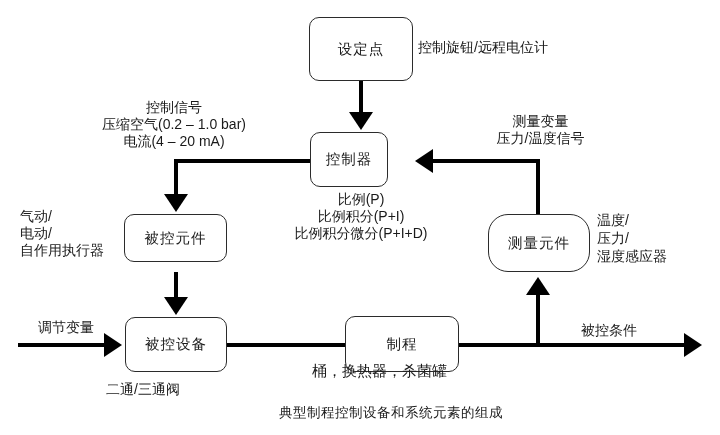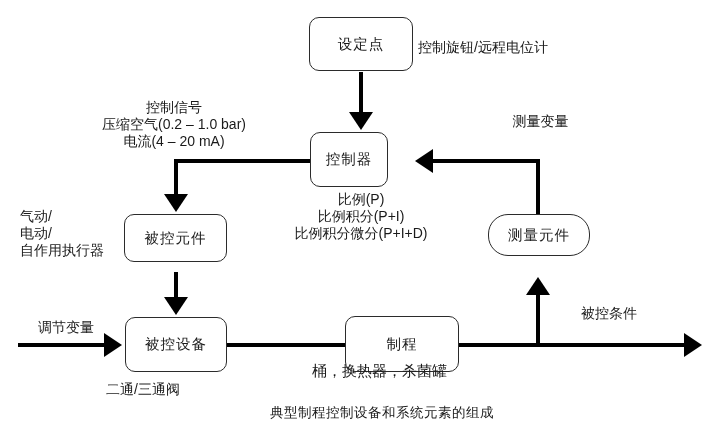--- a/index.html
+++ b/index.html
@@ -13,38 +13,38 @@
     position:absolute;box-sizing:border-box;background:#ffffff;
     border:1.6px solid #2b2b2b;border-radius:10px;
     display:flex;align-items:center;justify-content:center;
     font-size:14.5px;letter-spacing:1px;
   }
   .lbl{position:absolute;font-size:14px;line-height:17px;white-space:nowrap;}
   .lbl.center{text-align:center;}
   .lbl.right{}
   .caption{position:absolute;font-size:13.5px;letter-spacing:.5px;}
   
-  .n-setpoint{left:309px;top:17px;width:104px;height:54px;}
+  .n-setpoint{left:309px;top:17px;width:104px;height:64px;}
   .n-controller{left:310px;top:132px;width:78px;height:55px;}
   .n-element{left:124px;top:214px;width:103px;height:48px;}
   .n-device{left:125px;top:317px;width:102px;height:55px;}
   .n-process{left:345px;top:316px;width:114px;height:56px;}
-  .n-measure{left:488px;top:214px;width:102px;height:42px;border-radius:20px;}
+  .n-measure{left:488px;top:214px;width:102px;height:58px;border-radius:20px;}
   
   .l-setpoint-note{left:418px;top:39px;text-align:center;}
   .l-control-signal{left:88px;top:99px;width:172px;}
   .l-measured-variable{left:478px;top:113px;width:125px;}
   .l-controller-modes{left:271px;top:191px;width:180px;}
   .l-actuator-types{left:20px;top:208px;width:95px;}
   .l-sensor-types{left:597px;top:211px;width:100px;line-height:18px;}
   .l-manipulated{left:38px;top:319px;}
-  .l-condition{left:581px;top:305px;}
+  .l-condition{left:581px;top:322px;}
   .l-valve-note{left:106px;top:381px;}
   .l-process-ex{left:312px;top:362px;font-size:15px;}
-  .l-caption{left:270px;top:404px;}
+  .l-caption{left:279px;top:404px;}
 </style>
 </head>
 <body>
 
 <div class="stage">
 
   <svg class="wires" viewBox="0 0 720 435" xmlns="http://www.w3.org/2000/svg">
     <g stroke="#000000" stroke-width="4" fill="none">
 
       <path d="M361 72 V114"></path>
@@ -84,34 +84,40 @@
   <div class="lbl l-setpoint-note">控制旋钮/远程电位计</div>
 
   <div class="lbl center l-control-signal">
     <div>控制信号</div>
     <div>压缩空气(0.2 – 1.0 bar)</div>
     <div>电流(4 – 20 mA)</div>
   </div>
 
   <div class="lbl center l-measured-variable">
     <div>测量变量</div>
+    <div>压力/温度信号</div>
   </div>
 
   <div class="lbl center l-controller-modes">
     <div>比例(P)</div>
     <div>比例积分(P+I)</div>
     <div>比例积分微分(P+I+D)</div>
   </div>
 
   <div class="lbl right l-actuator-types">
     <div>气动/</div>
     <div>电动/</div>
     <div>自作用执行器</div>
   </div>
 
+  <div class="lbl l-sensor-types">
+    <div>温度/</div>
+    <div>压力/</div>
+    <div>湿度感应器</div>
+  </div>
 
   <div class="lbl l-manipulated">调节变量</div>
   <div class="lbl l-condition">被控条件</div>
   <div class="lbl l-valve-note">二通/三通阀</div>
   <div class="lbl l-process-ex">桶，换热器，杀菌罐</div>
 
   <div class="caption l-caption">典型制程控制设备和系统元素的组成</div>
 </div>
 
 </body></html>

